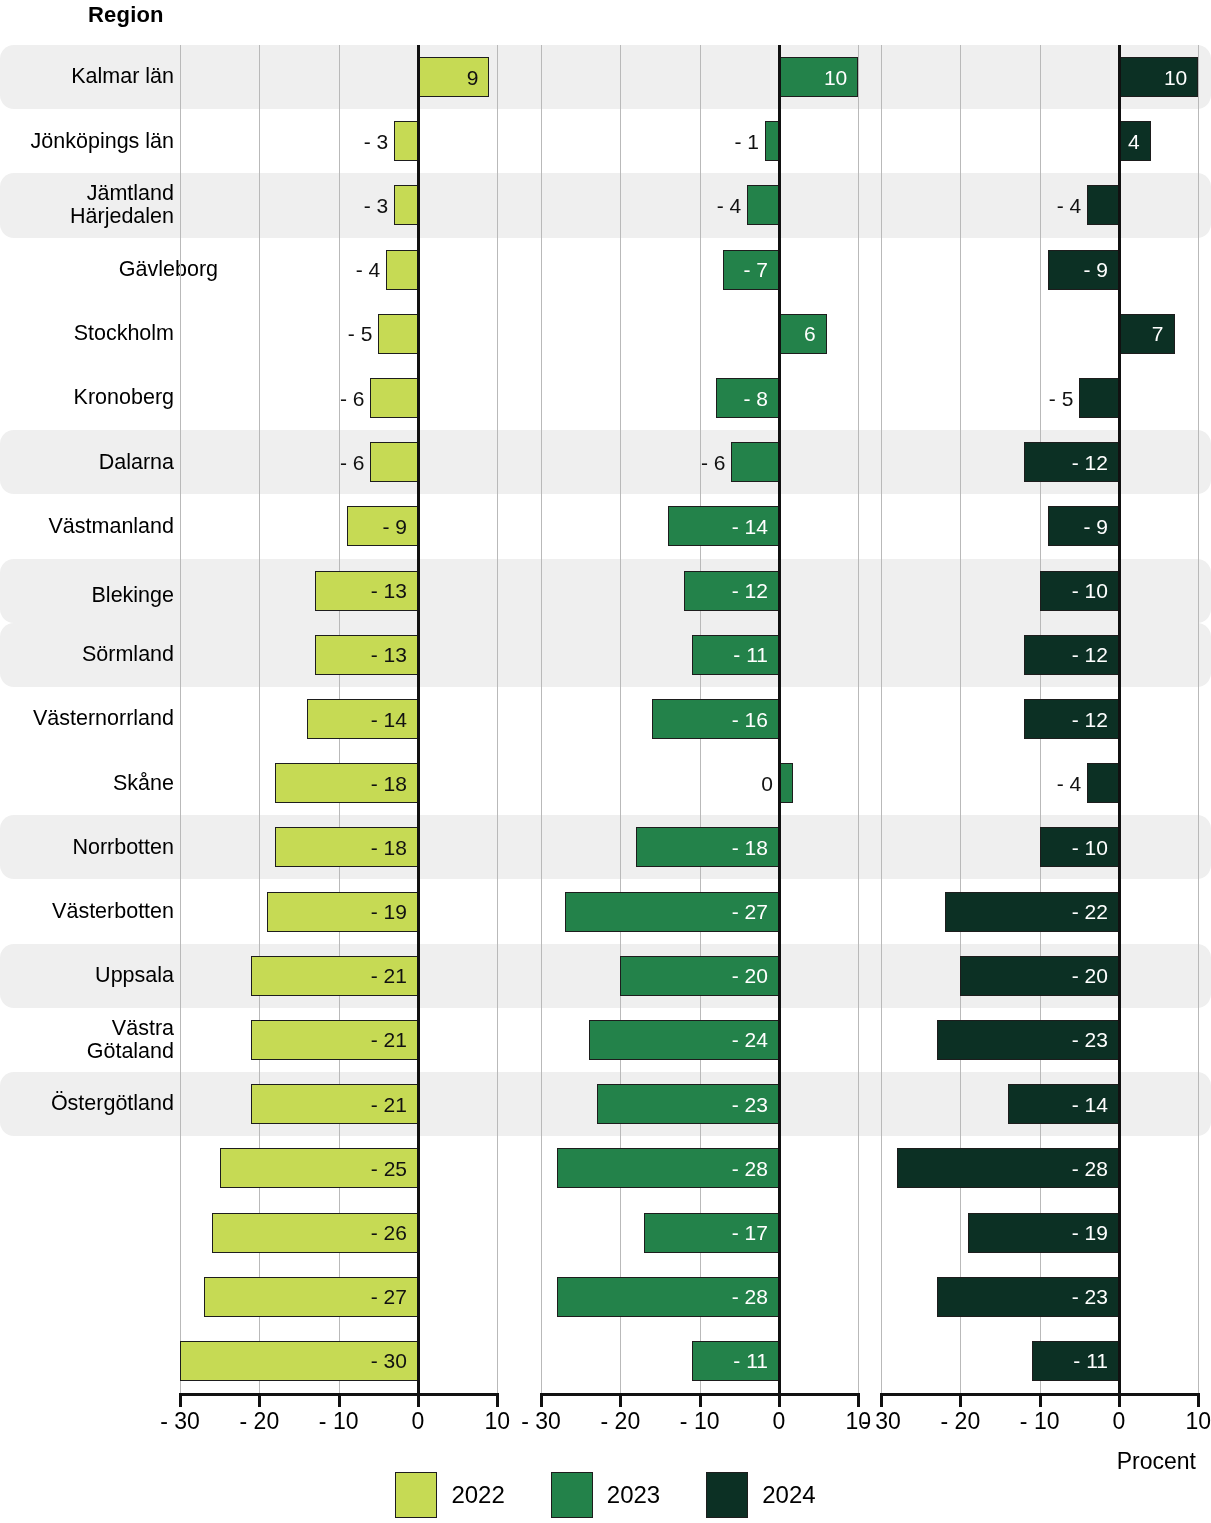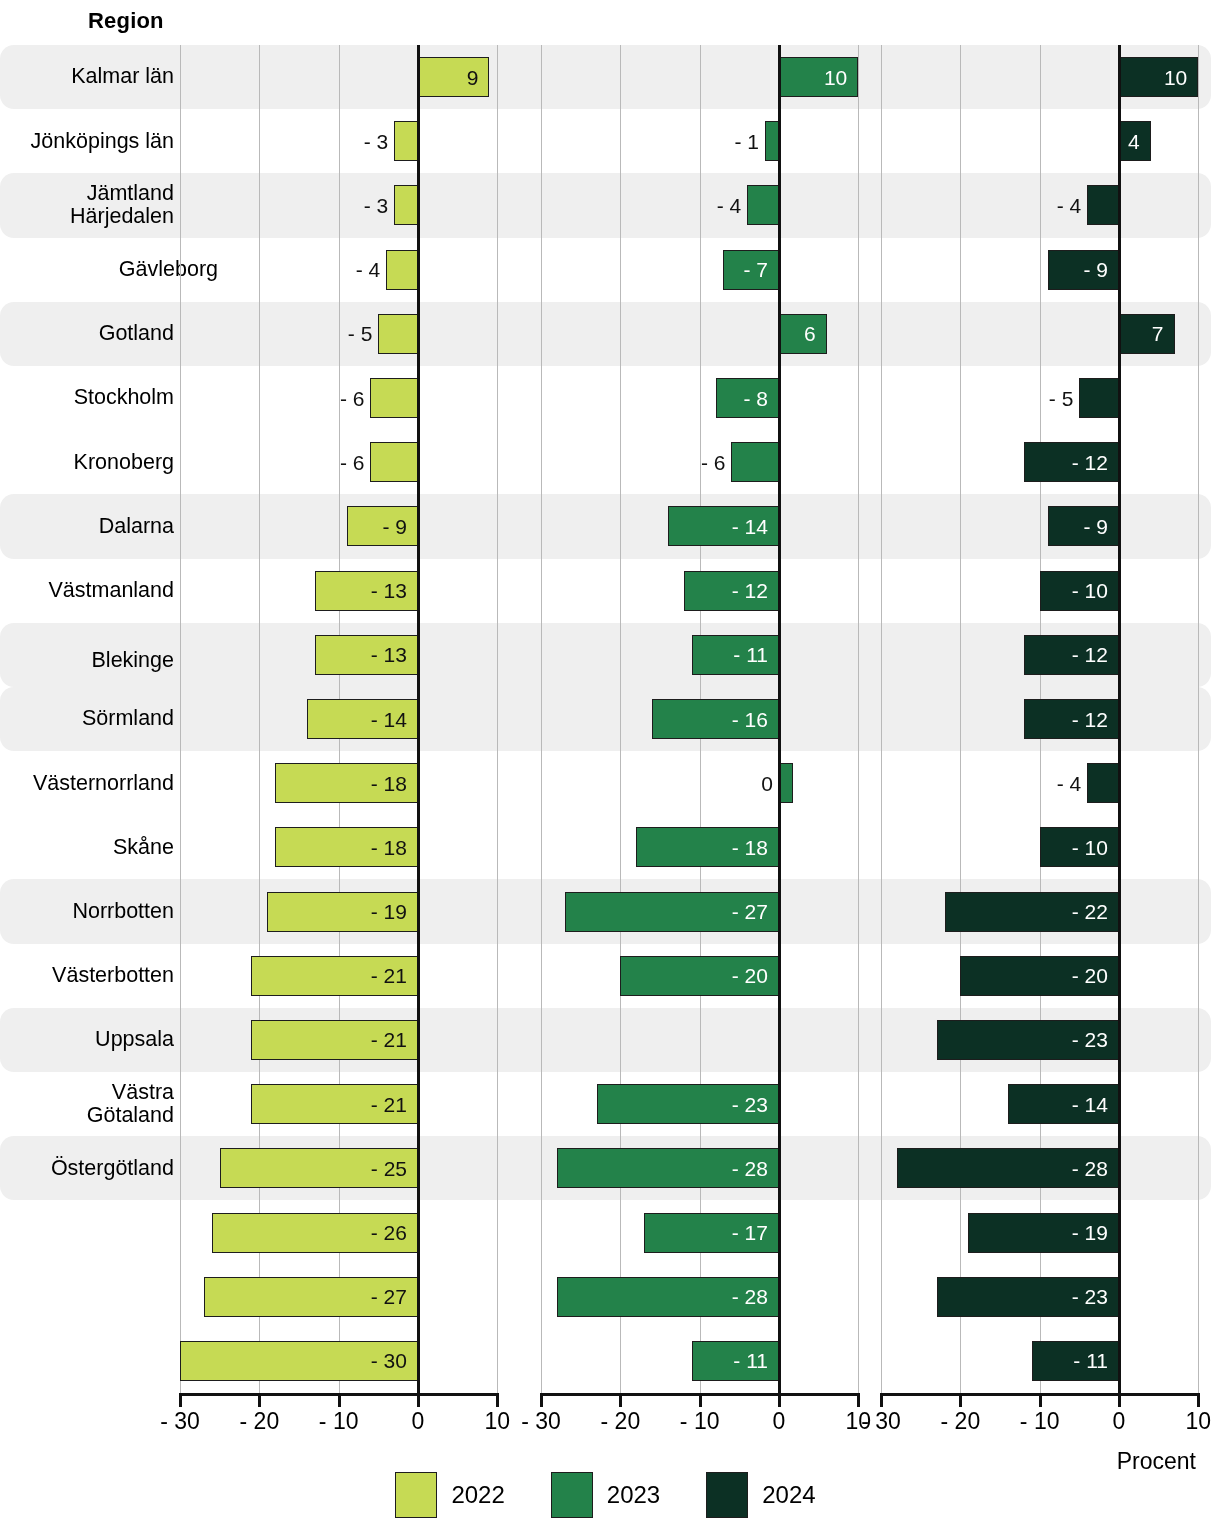--- a/index.html
+++ b/index.html
@@ -8,21 +8,21 @@
     background:#ffffff;
     font-family:"Liberation Sans", sans-serif;
     color:#000000;
     overflow:hidden;
   }
   #root{position:relative;width:1211px;height:1523px;}
 
   
   .region-header{
     position:absolute;
-    left:88px;top:8px;
+    left:88px;top:2px;
     font-size:22px;font-weight:bold;
     letter-spacing:.2px;
   }
 
   
   .plot{
     position:absolute;
     left:0;top:45px;
     width:1211px;height:1348px;
   }
@@ -150,23 +150,20 @@
         <div class="row" style="height: 64.1905px;">
           <div class="rowlabel" style="height: 64.1905px;">Jönköpings län</div>
         </div>
         <div class="row stripe" style="height: 64.1905px;">
           <div class="rowlabel" style="height: 64.1905px;">Jämtland
 Härjedalen</div>
         </div>
         <div class="row" style="height: 64.1905px; margin-left: 44px;">
           <div class="rowlabel" style="height: 64.1905px;">Gävleborg</div>
         </div>
-        <div class="row stripe" style="height: 64.1905px;">
-          <div class="rowlabel" style="height: 64.1905px;">Gotland</div>
-        </div>
         <div class="row" style="height: 64.1905px;">
           <div class="rowlabel" style="height: 64.1905px;">Stockholm</div>
         </div>
         <div class="row" style="height: 64.1905px;">
           <div class="rowlabel" style="height: 64.1905px;">Kronoberg</div>
         </div>
         <div class="row stripe" style="height: 64.1905px;">
           <div class="rowlabel" style="height: 64.1905px;">Dalarna</div>
         </div>
         <div class="row" style="height: 64.1905px;">
@@ -317,20 +314,23 @@
             <span class="vlabel outside">0</span>
           </div>
           <div class="bar" style="background: rgb(35, 130, 74); left: 95.26px; width: 142.74px; top: 782.381px;">
             <span class="vlabel inside">- 18</span>
           </div>
           <div class="bar" style="background: rgb(35, 130, 74); left: 23.89px; width: 214.11px; top: 846.571px;">
             <span class="vlabel inside">- 27</span>
           </div>
           <div class="bar" style="background: rgb(35, 130, 74); left: 79.4px; width: 158.6px; top: 910.762px;">
             <span class="vlabel inside">- 20</span>
+          </div>
+          <div class="bar" style="background: rgb(35, 130, 74); left: 47.68px; width: 190.32px; top: 974.952px;">
+            <span class="vlabel inside">- 24</span>
           </div>
           <div class="bar" style="background: rgb(35, 130, 74); left: 55.61px; width: 182.39px; top: 1039.14px;">
             <span class="vlabel inside">- 23</span>
           </div>
           <div class="bar" style="background: rgb(35, 130, 74); left: 15.96px; width: 222.04px; top: 1103.33px;">
             <span class="vlabel inside">- 28</span>
           </div>
           <div class="bar" style="background: rgb(35, 130, 74); left: 103.19px; width: 134.81px; top: 1167.52px;">
             <span class="vlabel inside">- 17</span>
           </div>

